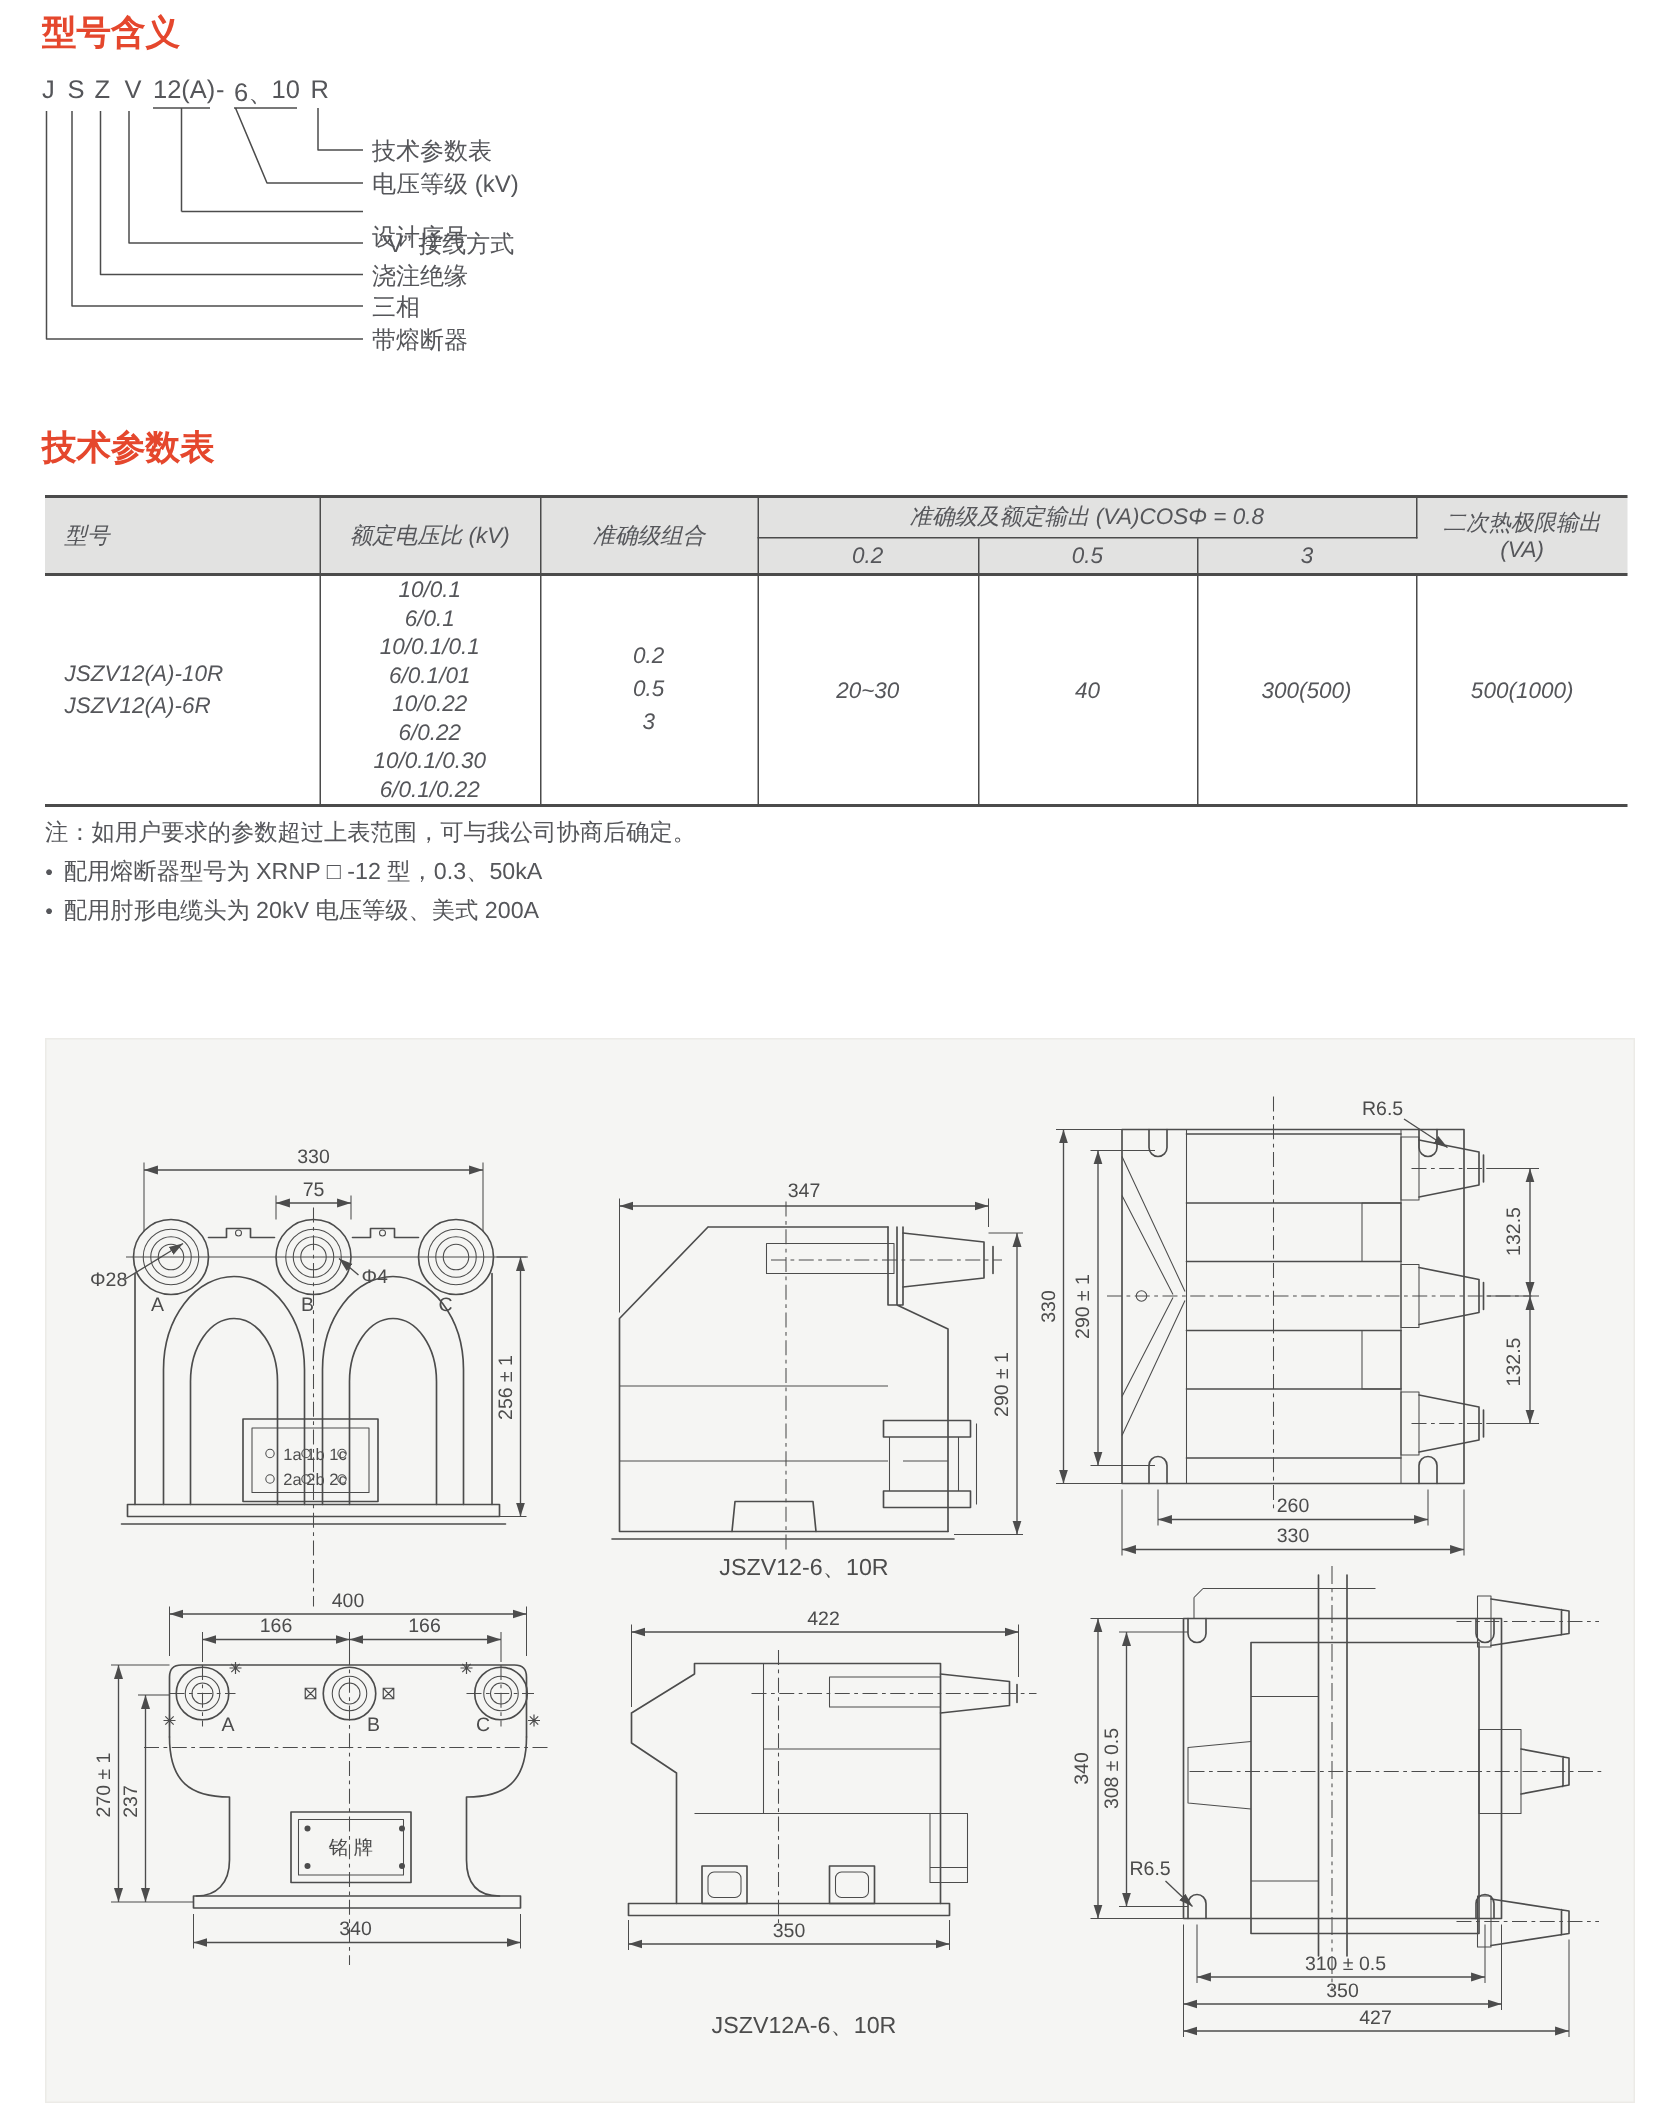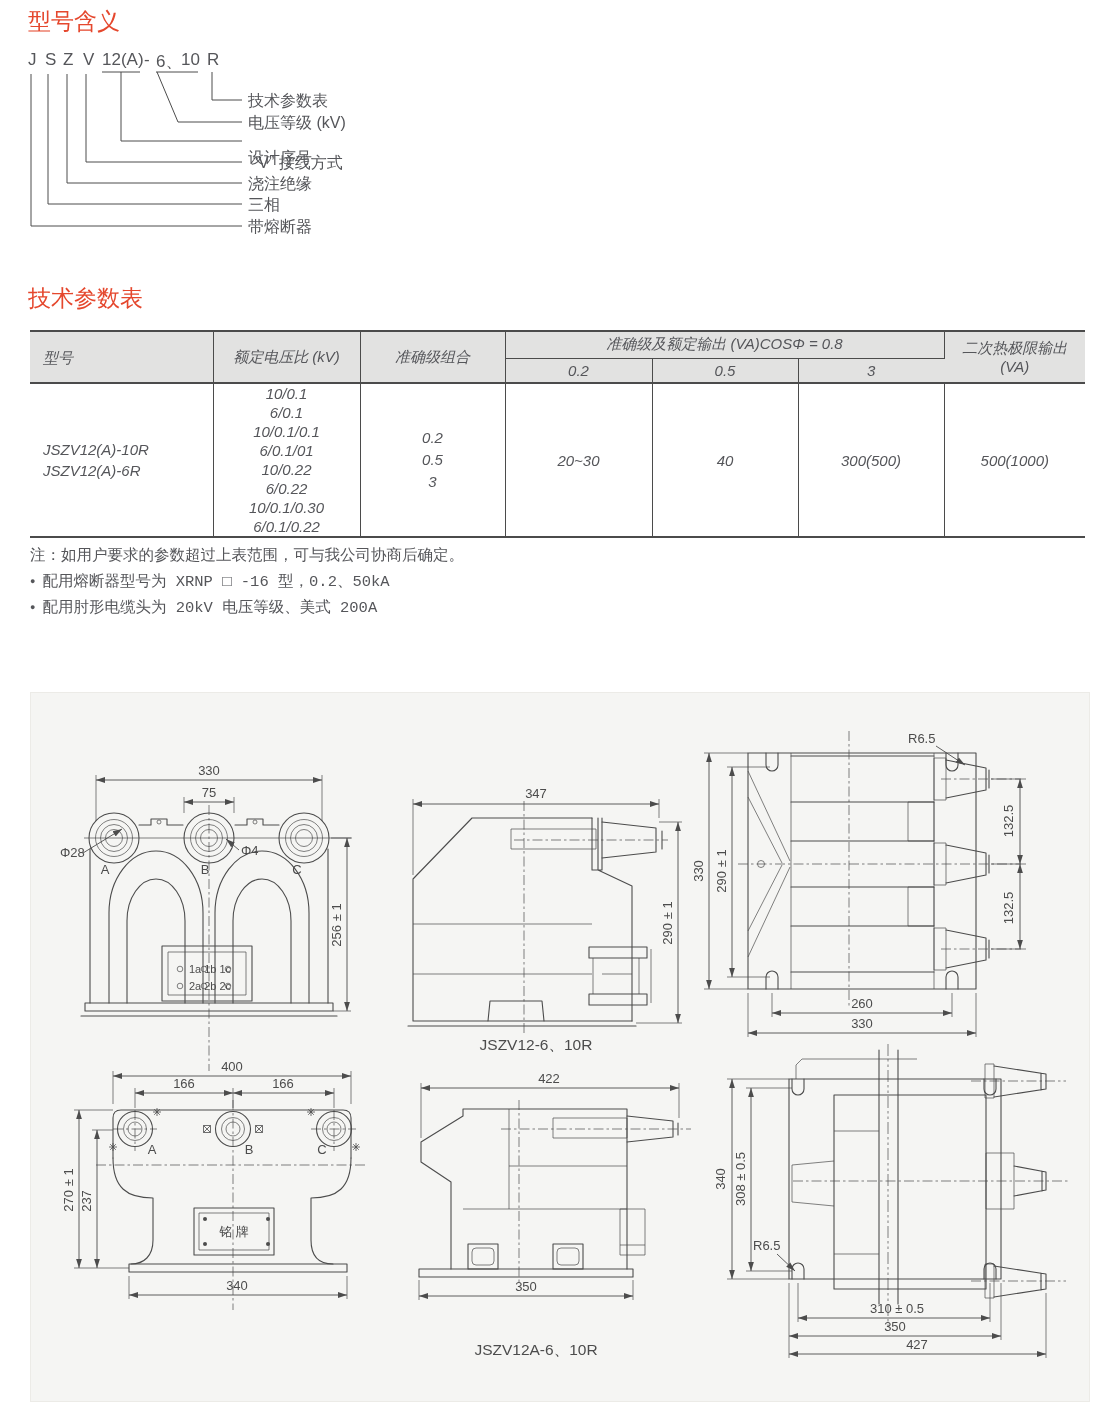--- a/index.html
+++ b/index.html
@@ -1,36 +1,36 @@
 <!DOCTYPE html>
 <html><head>
 <meta charset="utf-8">
 <style>
   html,body{margin:0;padding:0;background:#fff;}
   .page{position:relative;width:1119px;height:1402px;background:#fff;overflow:hidden;
         font-family:"Liberation Sans",sans-serif;color:#57585a;}
-  .sec-title{position:absolute;left:28px;margin:0;font-size:23px;font-weight:400;color:#e5472d;white-space:nowrap;}
+  .sec-title{position:absolute;left:28px;margin:0;font-size:23px;font-weight:700;color:#e5472d;white-space:nowrap;}
   
   .code-part{position:absolute;top:50px;font-size:17px;color:#55565a;white-space:pre;}
   .model-label{position:absolute;left:248px;font-size:16px;color:#55565a;white-space:nowrap;}
   .model-lines{position:absolute;left:20px;top:70px;}
   
   .spec{position:absolute;left:30px;top:330px;width:1055px;border-collapse:collapse;table-layout:fixed;
         font-size:15px;color:#55565a;border-top:2.5px solid #4b4b4b;border-bottom:2.5px solid #4b4b4b;font-style:italic;}
   .spec th,.spec td{border-right:1.5px solid #4b4b4b;font-weight:normal;text-align:center;padding:0;vertical-align:middle;}
   .spec th:last-child,.spec td:last-child{border-right:none;}
   .spec thead th{background:#e2e2e1;}
   .spec thead{border-bottom:2.5px solid #4b4b4b;}
   .grp{border-bottom:1.5px solid #4b4b4b !important;}
   .rh1{height:27px;} .rh2{height:25px;} .rbody{height:152px;}
   .cell-left{text-align:left !important;padding-left:13px !important;line-height:21px;}
   .lines19 div{line-height:19px;}
   .lines22 div{line-height:22px;}
   
-  .note{position:absolute;left:30px;font-size:15.5px;color:#55565a;white-space:nowrap;font-family:Liberation Mono, monospace;}
+  .note{position:absolute;left:30px;font-size:15.5px;color:#55565a;white-space:nowrap;}
   .note .blt{font-size:9px;vertical-align:2.5px;margin-right:7px;}
   
   .panel{position:absolute;left:30px;top:692px;width:1060px;height:710px;background:#f5f5f3;border:1px solid #ecebe7;box-sizing:border-box;}
   .panel svg{position:absolute;overflow:visible;}
   .ol{fill:none;stroke:#4c4c4c;stroke-width:1.1;stroke-linejoin:round;stroke-linecap:round;}
   .tl{fill:none;stroke:#4c4c4c;stroke-width:0.7;stroke-linejoin:round;}
   .dim{fill:none;stroke:#4c4c4c;stroke-width:0.9;}
   .ext{fill:none;stroke:#4c4c4c;stroke-width:0.7;}
   .cl{fill:none;stroke:#4c4c4c;stroke-width:0.7;stroke-dasharray:10 3 2.5 3;}
   .cl2{fill:none;stroke:#4c4c4c;stroke-width:0.7;stroke-dasharray:12 3 2.5 3 2.5 3;}
@@ -146,21 +146,21 @@
         <td>300(500)</td>
         <td>500(1000)</td>
       </tr>
     </tbody>
   </table>
 
   <div class="note" style="top:545px">
     <span>注：如用户要求的参数超过上表范围，可与我公司协商后确定。</span>
   </div>
   <div class="note" style="top:571px">
-    <span class="blt">●</span><span>配用熔断器型号为 XRNP □ -16 型，0.2、50kA</span>
+    <span class="blt">●</span><span>配用熔断器型号为 XRNP □ -12 型，0.3、50kA</span>
   </div>
   <div class="note" style="top:597px">
     <span class="blt">●</span><span>配用肘形电缆头为 20kV 电压等级、美式 200A</span>
   </div>
 
 
   <div class="panel">
 
     <svg style="left:28px;top:60px" width="350" height="320" viewBox="0 0 350 320">
       <line class="ext" x1="37" y1="68" x2="37" y2="22"></line>

